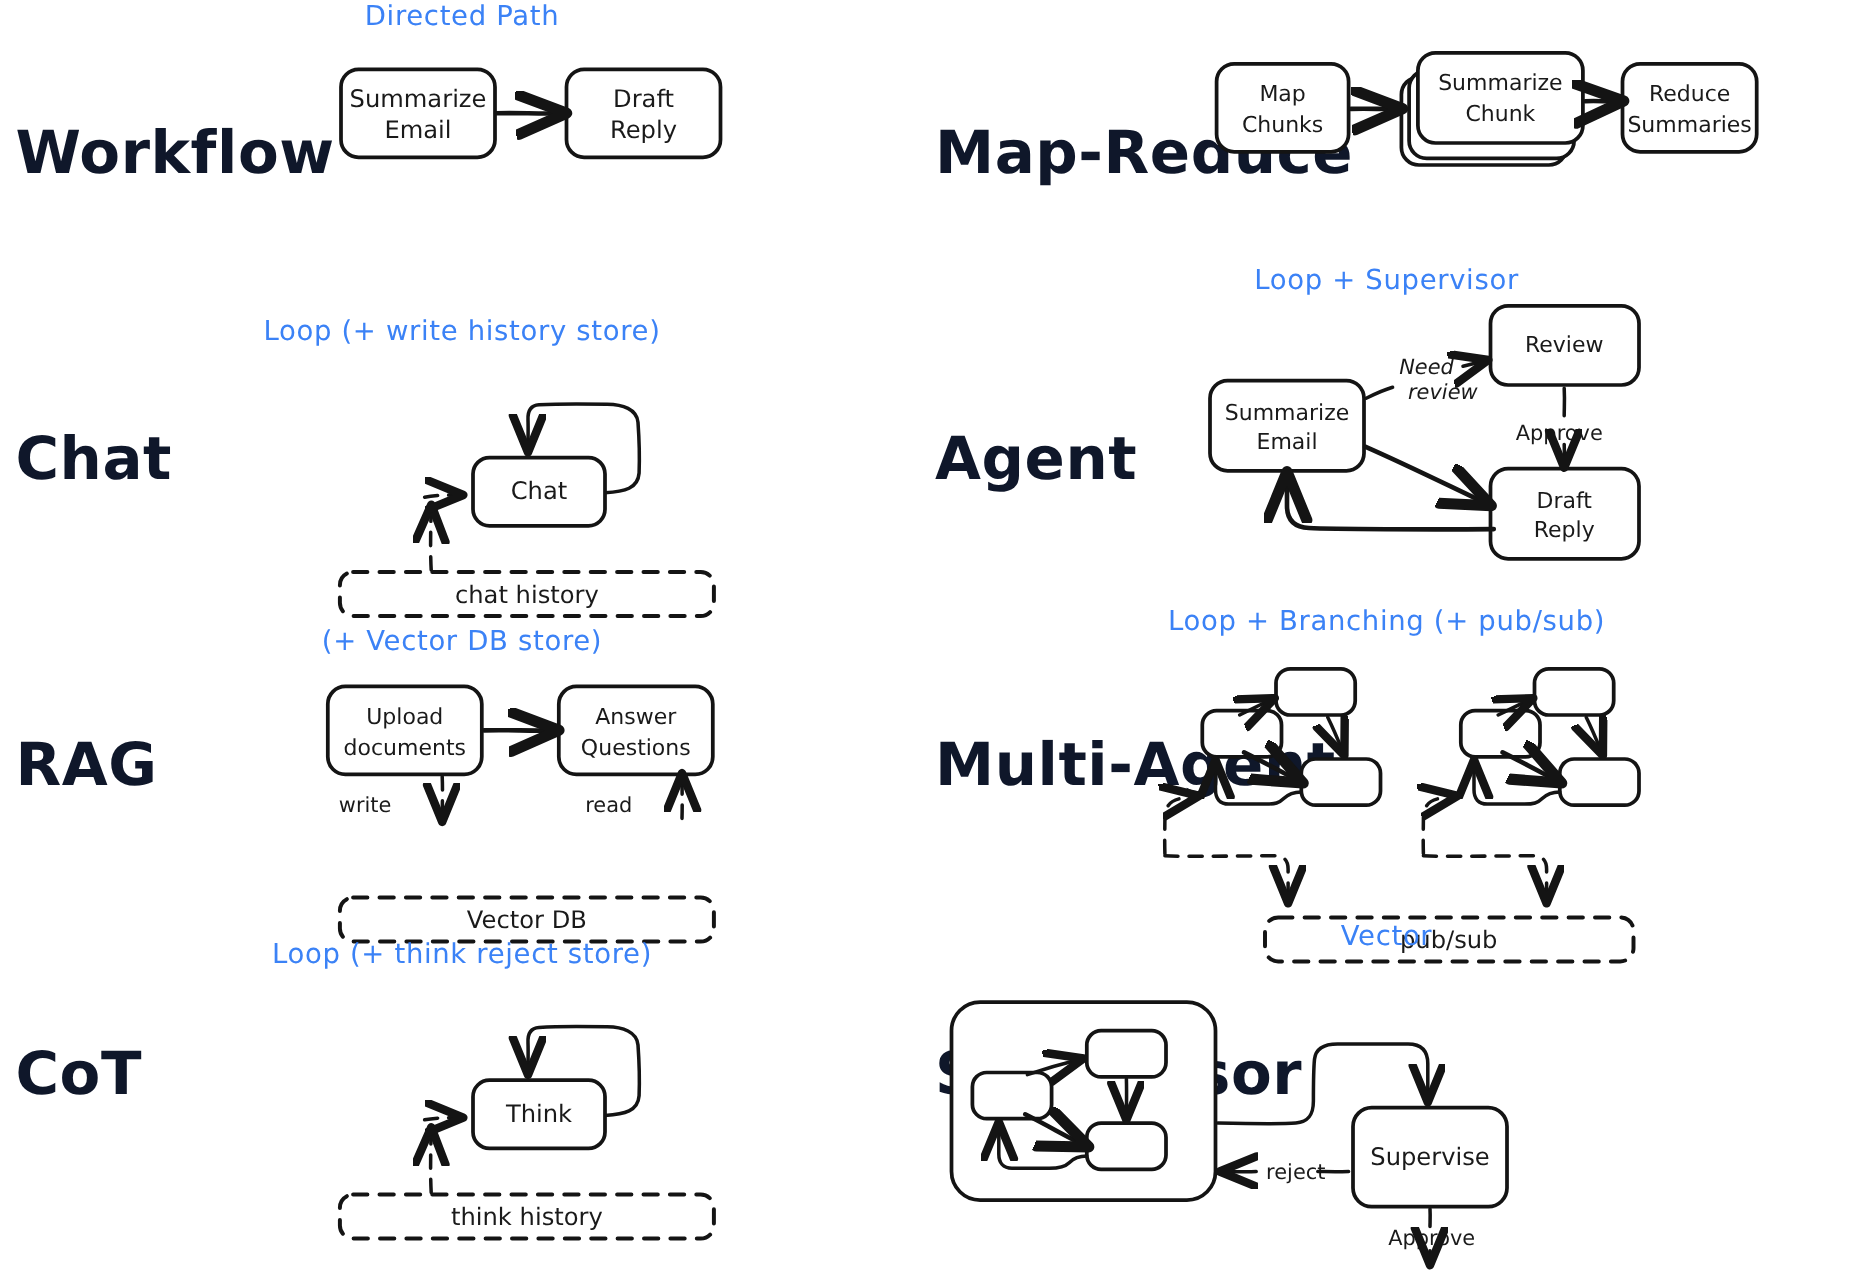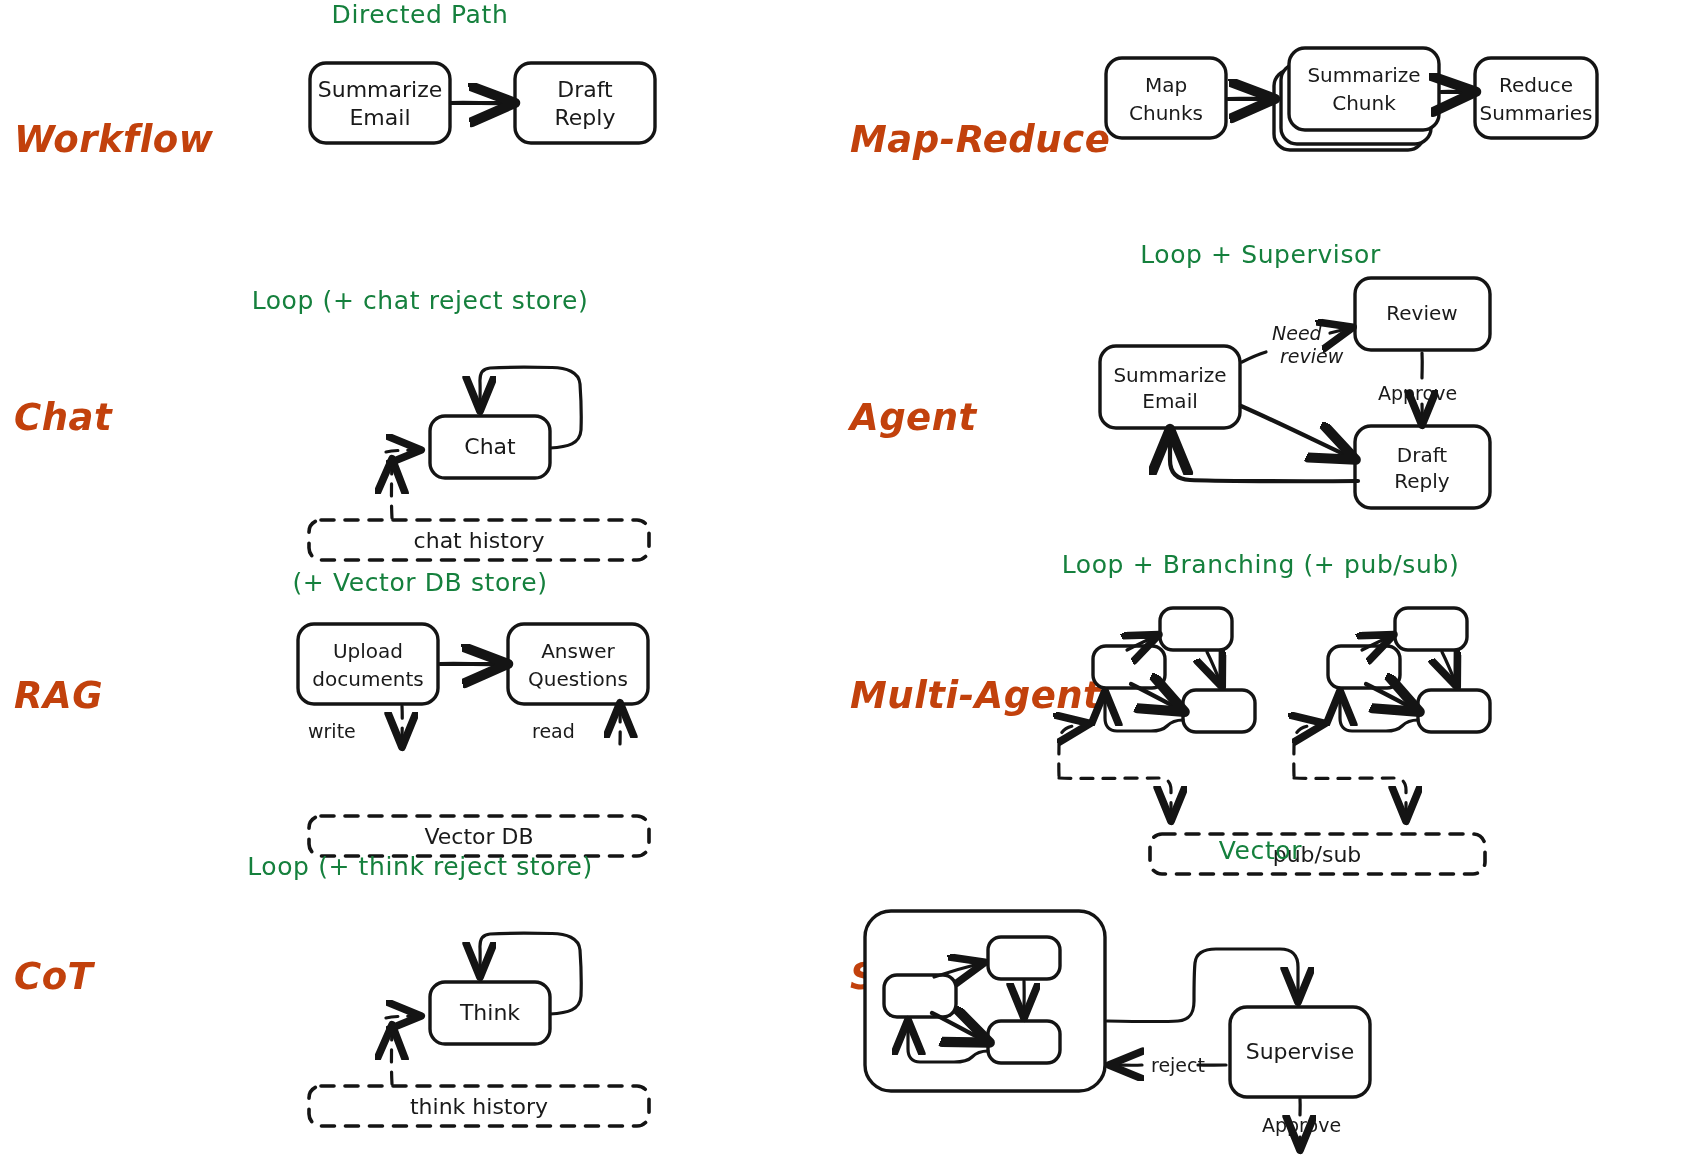--- a/index.html
+++ b/index.html
@@ -24,39 +24,38 @@
   }
   .cell {
     position: relative;
   }
   .row-label {
     position: absolute;
     left: 14px;
     top: 50%;
     transform: translateY(-50%);
     font-family: "DejaVu Sans", sans-serif;
-    font-size: 37px;
+    font-size: 54px;
     font-weight: 600;
-    font-style: italic;
     letter-spacing: 0.5px;
     white-space: nowrap;
-    color: #c2410c;
+    color: #0f172a;
   }
   .cell.right .row-label {
     left: 10px;
   }
   .panel-title {
     position: absolute;
     top: 0;
     left: 0;
     width: 100%;
     text-align: center;
     font-size: 25px;
     letter-spacing: 0.6px;
-    color: #15803d;
+    color: #3b82f6;
     white-space: nowrap;
   }
   svg {
     position: absolute;
     overflow: visible;
   }
   svg text {
     font-family: "DejaVu Sans", sans-serif;
     fill: #1a1a1a;
   }
@@ -110,21 +109,21 @@
       <rect class="bx" x="375" y="20" width="122" height="80" rx="16"></rect>
       <text class="bl-sm" x="436" y="54">Reduce</text>
       <text class="bl-sm" x="436" y="82">Summaries</text>
 
       <path class="ln-thick" d="M128,61 C145,60.4 156,61.4 171,61" marker-end="url(#ah)"></path>
       <path class="ln-thick" d="M341,54 C355,53.4 360,54.6 372,54" marker-end="url(#ah)"></path>
     </svg>
   </div>
 
   <div class="cell left">
-    <div class="panel-title" style="top:8px;">Loop (+ chat reject store)</div>
+    <div class="panel-title" style="top:8px;">Loop (+ write history store)</div>
     <div class="row-label">Chat</div>
     <svg style="left:300px; top:50px;" width="370" height="200" viewBox="0 0 370 200">
       <path class="ln" d="M250,120 C268,119 280,116 281,102 C281.6,86 281,70 280,56 C279,44 266,39.6 252,39.5 C226,39 200,39.4 190,40 C182,40.5 179.6,46 180,54 C180.3,62 180,70 180,80" marker-end="url(#ah)"></path>
       <rect class="bx" x="130" y="88" width="120" height="62" rx="15"></rect>
       <text class="bl" x="190" y="126">Chat</text>
       <path class="ln-dash" d="M92,190 C91,172 91.6,150 92,134" marker-end="url(#ah)"></path>
       <path class="ln-dash" d="M86,124 C93,122.6 102,122 118,122" marker-end="url(#ah)"></path>
     </svg>
     <svg style="left:304px; top:237px;" width="350" height="50" viewBox="0 0 350 50">
       <rect class="bx-dash" x="5" y="5" width="340" height="40" rx="12"></rect>

